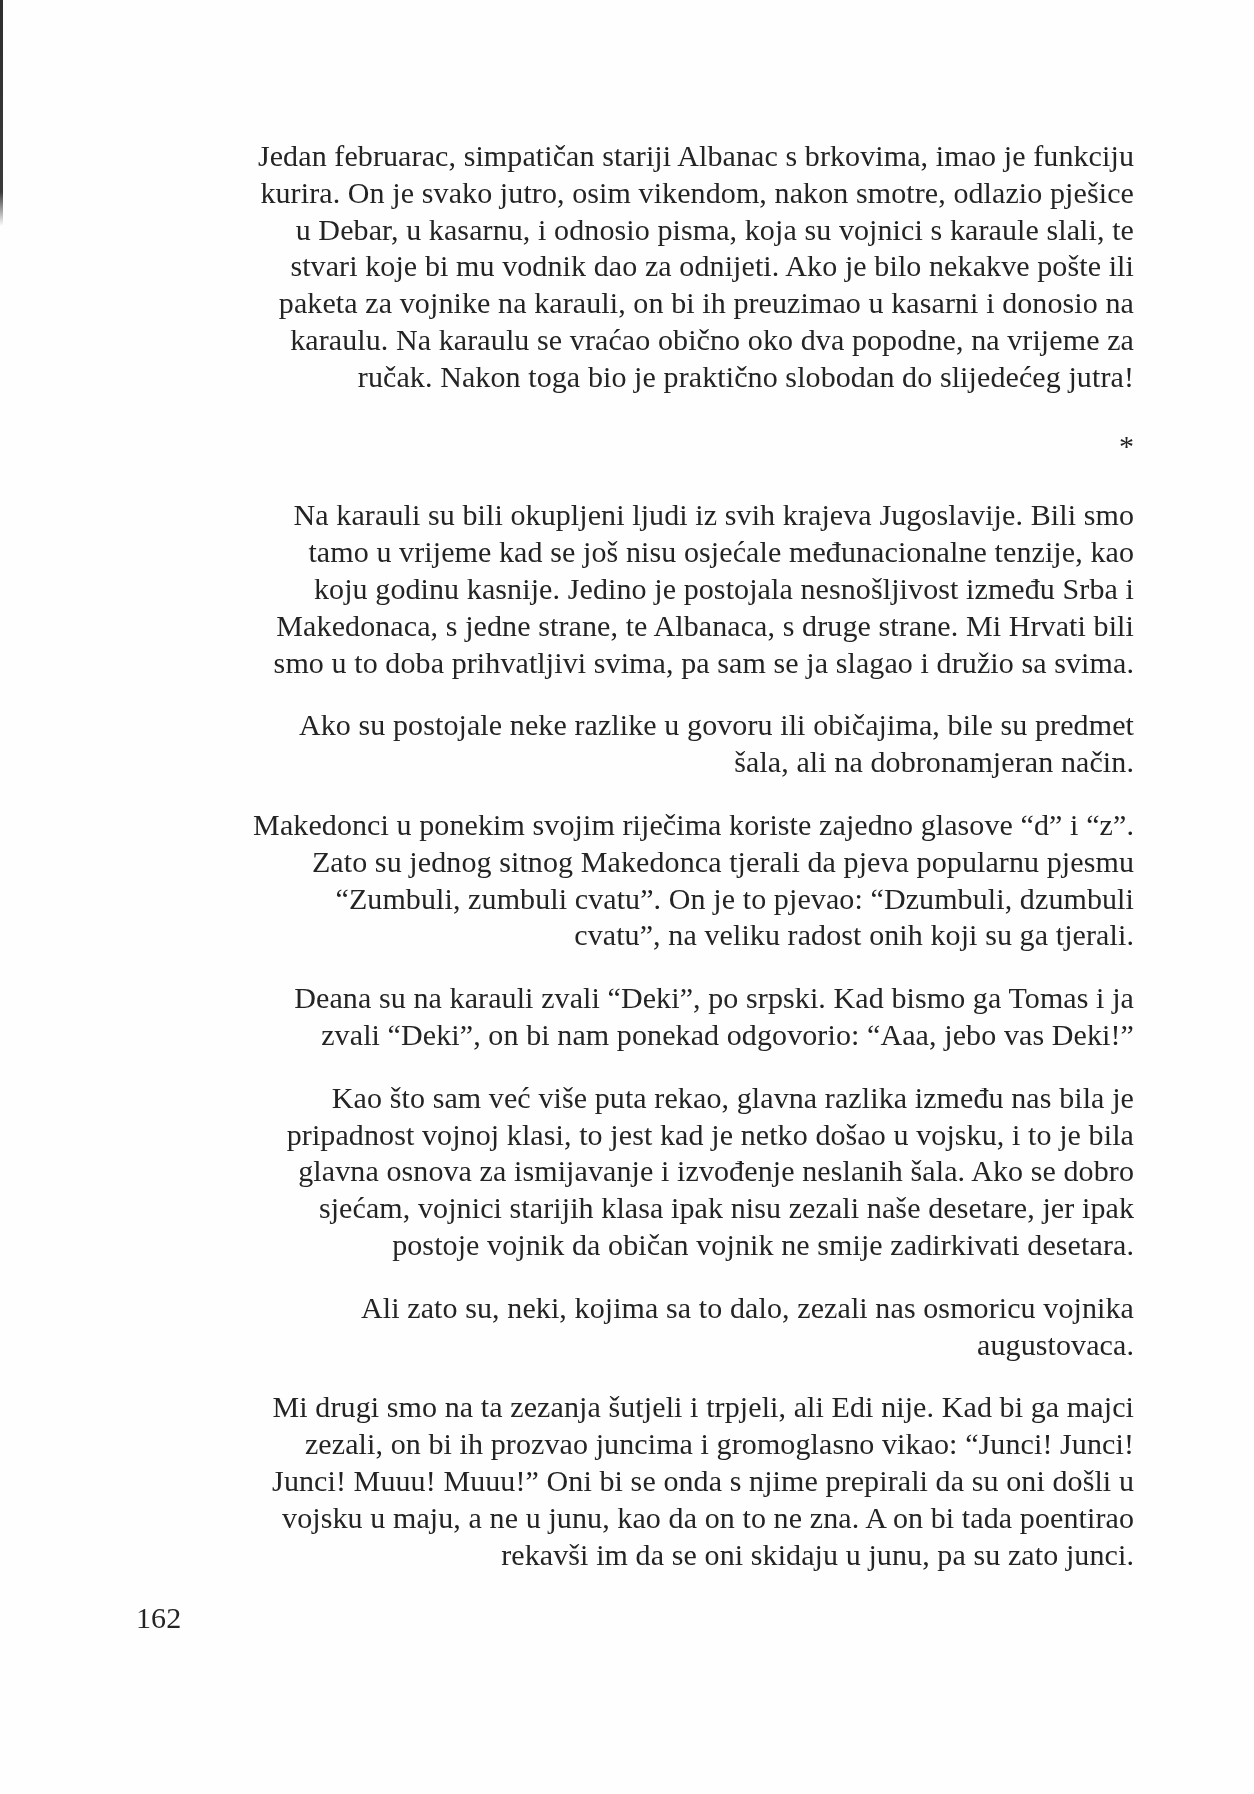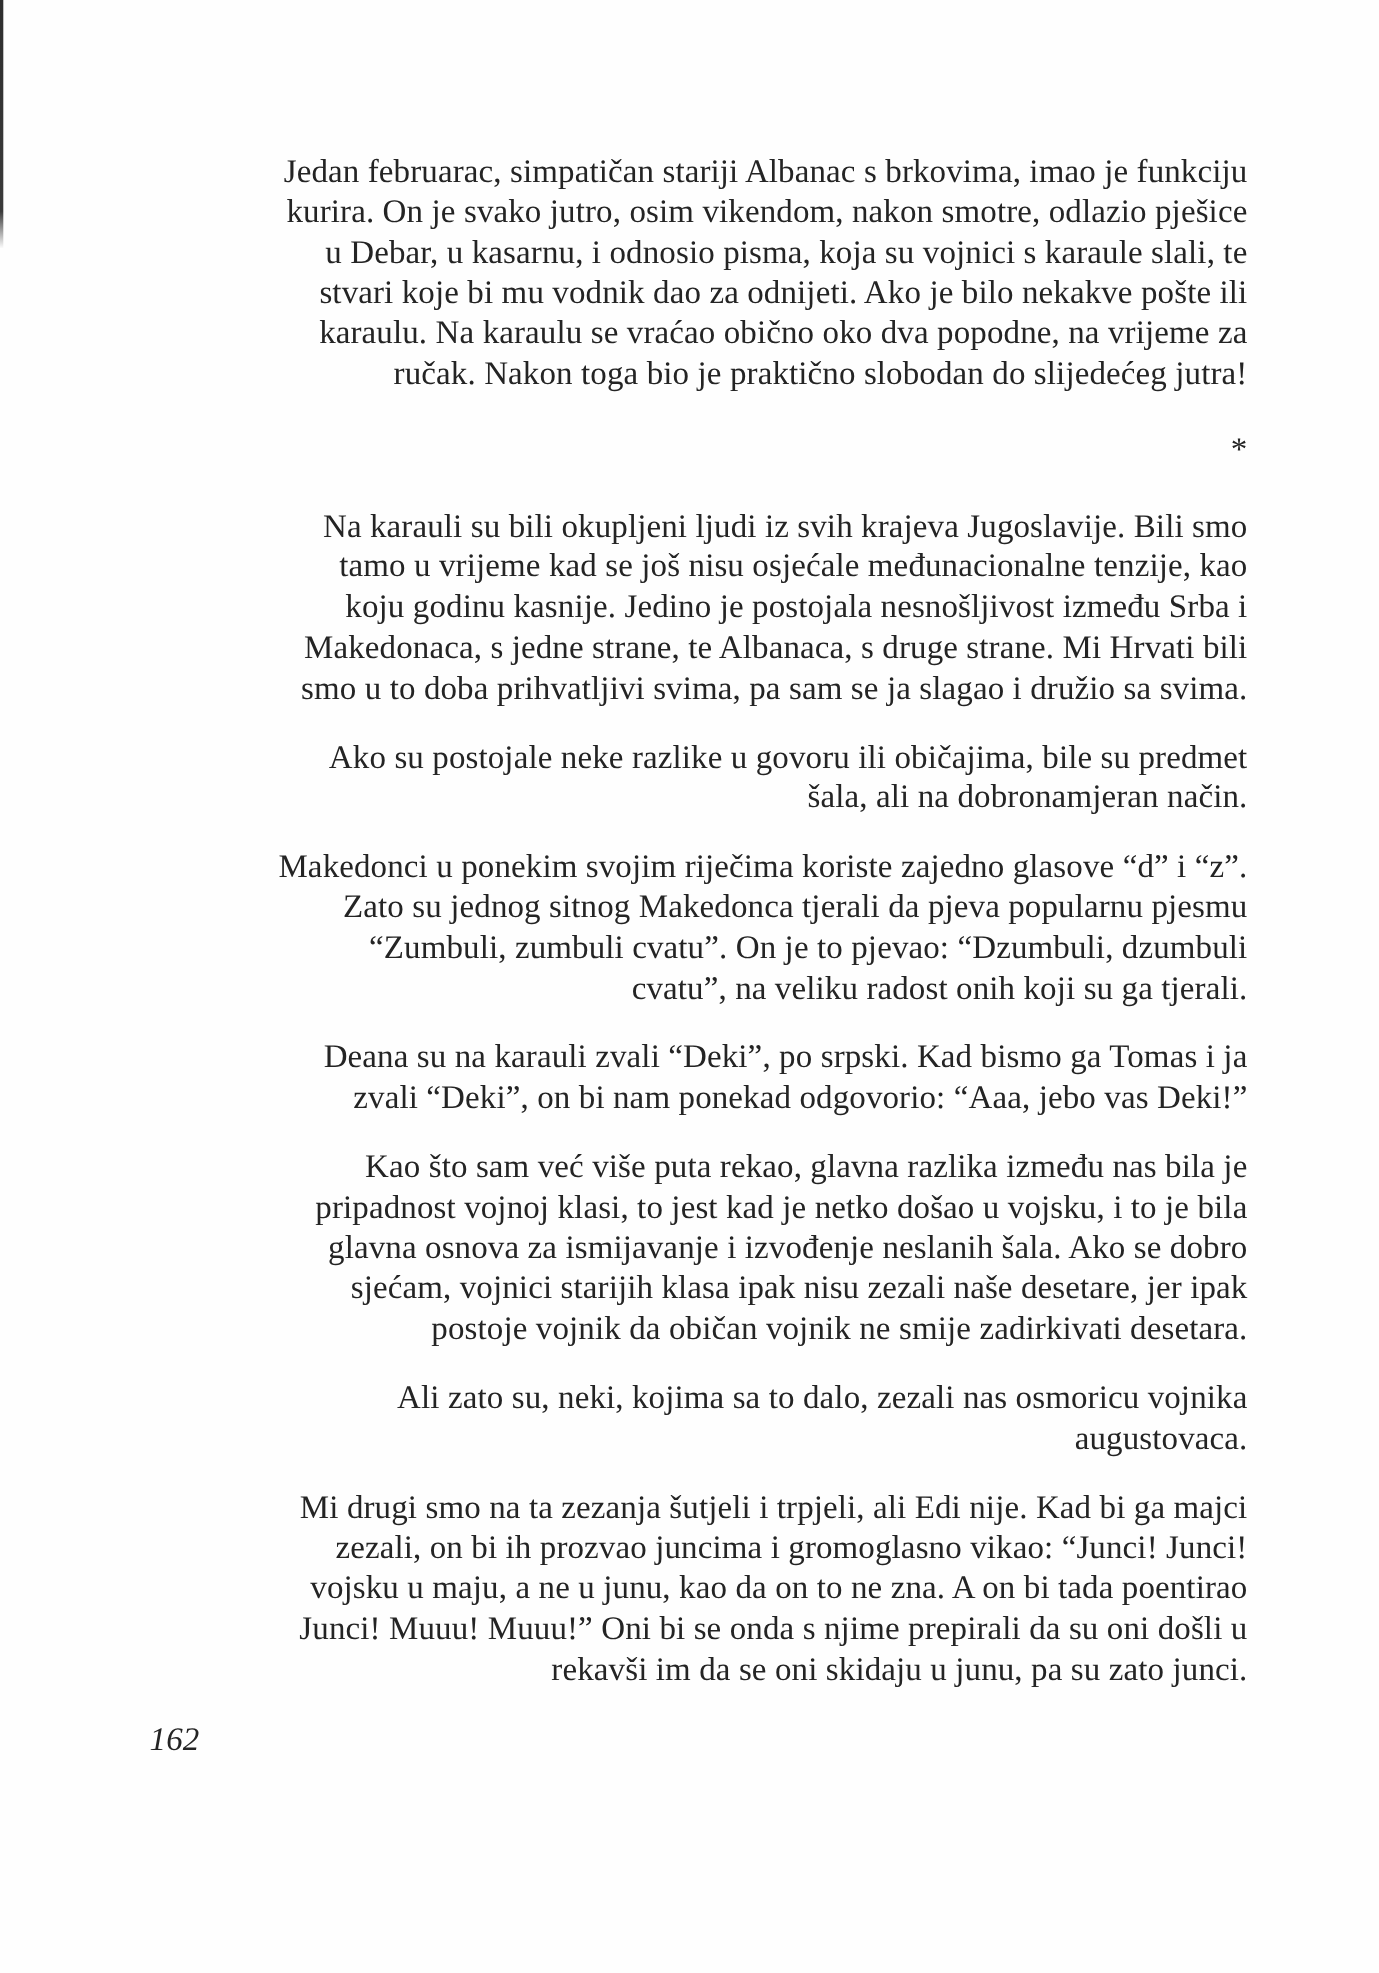--- a/index.html
+++ b/index.html
@@ -36,35 +36,35 @@
     white-space: nowrap;
     letter-spacing: 0.1px;
   }
   .italic {
   }
   .sep {
     margin: 32px 0 33px 0;
   }
   .pagenum {
     margin-top: 27px;
-    font-style: italic;
   }
 </style>
 </head>
 <body>
 
 <div class="scan-edge"></div>
 
 <div class="page">
 
   <div class="para">
     <div class="line">Jedan februarac, simpatičan stariji Albanac s brkovima, imao je funkciju</div>
     <div class="line">kurira. On je svako jutro, osim vikendom, nakon smotre, odlazio pješice</div>
     <div class="line">u Debar, u kasarnu, i odnosio pisma, koja su vojnici s karaule slali, te</div>
     <div class="line">stvari koje bi mu vodnik dao za odnijeti. Ako je bilo nekakve pošte ili</div>
+    <div class="line">paketa za vojnike na karauli, on bi ih preuzimao u kasarni i donosio na</div>
     <div class="line">karaulu. Na karaulu se vraćao obično oko dva popodne, na vrijeme za</div>
     <div class="line">ručak. Nakon toga bio je praktično slobodan do slijedećeg jutra!</div>
   </div>
 
   <div class="para sep">
     <div class="line">*</div>
   </div>
 
   <div class="para">
     <div class="line">Na karauli su bili okupljeni ljudi iz svih krajeva Jugoslavije. Bili smo</div>
@@ -100,21 +100,21 @@
   </div>
 
   <div class="para">
     <div class="line">Ali zato su, neki, kojima sa to dalo, zezali nas osmoricu vojnika</div>
     <div class="line">augustovaca.</div>
   </div>
 
   <div class="para">
     <div class="line">Mi drugi smo na ta zezanja šutjeli i trpjeli, ali Edi nije. Kad bi ga majci</div>
     <div class="line">zezali, on bi ih prozvao juncima i gromoglasno vikao: “Junci! Junci!</div>
+    <div class="line">Junci! Muuu! Muuu!” Oni bi se onda s njime prepirali da su oni došli u</div>
     <div class="line">vojsku u maju, a ne u junu, kao da on to ne zna. A on bi tada poentirao</div>
-    <div class="line">Junci! Muuu! Muuu!” Oni bi se onda s njime prepirali da su oni došli u</div>
     <div class="line">rekavši im da se oni skidaju u junu, pa su zato junci.</div>
   </div>
 
 
   <div class="line pagenum">162</div>
 
 </div>
 
 </body></html>

